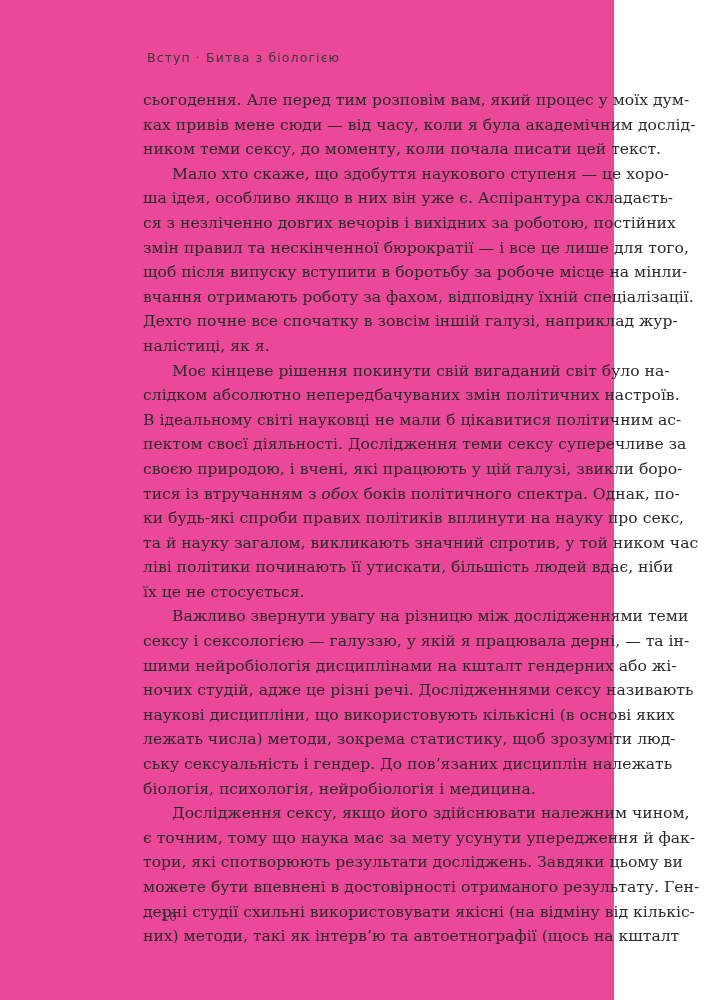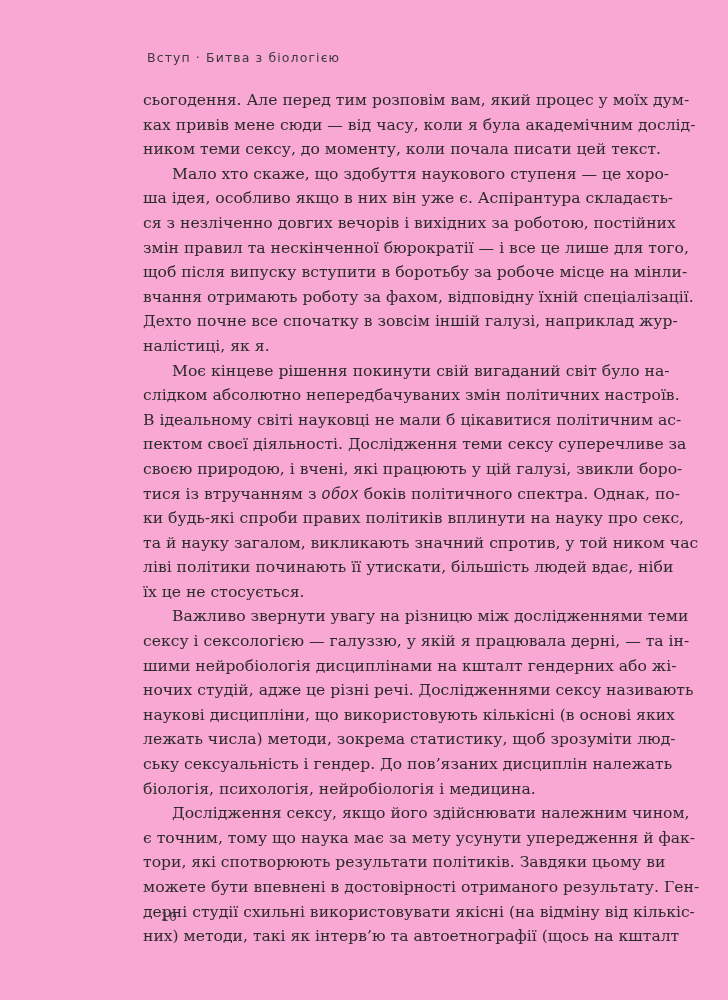--- a/index.html
+++ b/index.html
@@ -10,23 +10,23 @@
     body {
       width: 728px;
       height: 1000px;
       position: relative;
       overflow: hidden;
     }
     .page {
       position: absolute;
       left: 0;
       top: 0;
-      width: 728px;
+      width: 614px;
       height: 1000px;
-      background: #f9a8d4;
+      background: #ec4899;
     }
     .running-head {
       position: absolute;
       left: 147px;
       top: 50px;
       font-family: "DejaVu Sans", sans-serif;
       font-size: 12.5px;
       letter-spacing: 1.1px;
       color: #3a3a3a;
       white-space: nowrap;
@@ -49,21 +49,20 @@
       height: 24.6px;
     }
     .line.last {
       text-align-last: left;
     }
     .line.indent {
       padding-left: 29px;
     }
     .line em {
       font-style: italic;
-      font-family: Liberation Mono, monospace;
     }
     .folio {
       position: absolute;
       left: 161px;
       top: 910px;
       font-family: "DejaVu Sans", sans-serif;
       font-size: 12px;
       color: #3a3a3a;
       letter-spacing: 0.5px;
     }
@@ -108,21 +107,21 @@
         <span class="line">шими нейробіологія дисциплінами на кшталт гендерних або жі-</span>
         <span class="line">ночих студій, адже це різні речі. Дослідженнями сексу називають</span>
         <span class="line">наукові дисципліни, що використовують кількісні (в основі яких</span>
         <span class="line">лежать числа) методи, зокрема статистику, щоб зрозуміти люд-</span>
         <span class="line">ську сексуальність і гендер. До пов’язаних дисциплін належать</span>
         <span class="line last">біологія, психологія, нейробіологія і медицина.</span>
       </div>
       <div>
         <span class="line indent">Дослідження сексу, якщо його здійснювати належним чином,</span>
         <span class="line">є точним, тому що наука має за мету усунути упередження й фак-</span>
-        <span class="line">тори, які спотворюють результати політиків. Завдяки цьому ви</span>
+        <span class="line">тори, які спотворюють результати досліджень. Завдяки цьому ви</span>
         <span class="line">можете бути впевнені в достовірності отриманого результату. Ген-</span>
         <span class="line">дерні студії схильні використовувати якісні (на відміну від кількіс-</span>
         <span class="line last">них) методи, такі як інтерв’ю та автоетнографії (щось на кшталт</span>
       </div>
     </div>
 
   <div class="folio">10</div>
 </div>
 
 </body></html>

